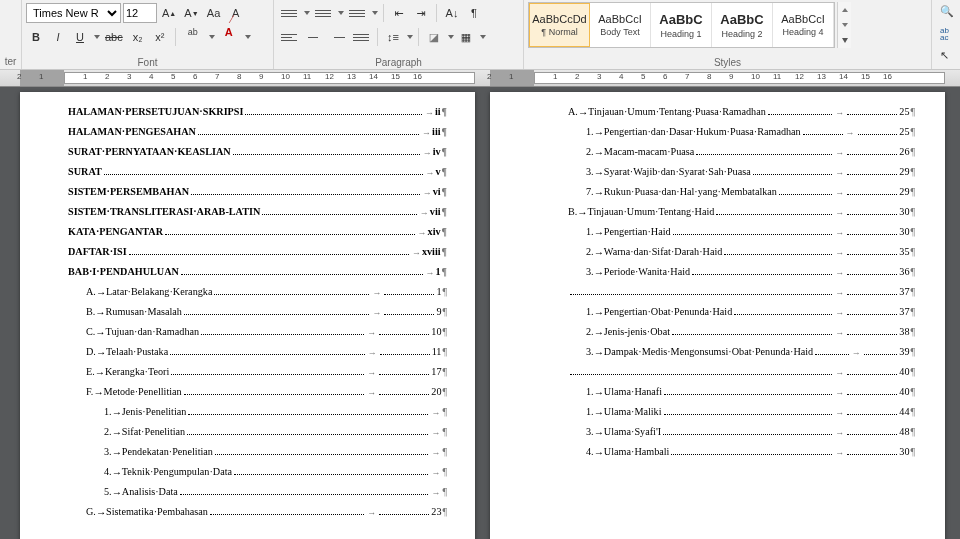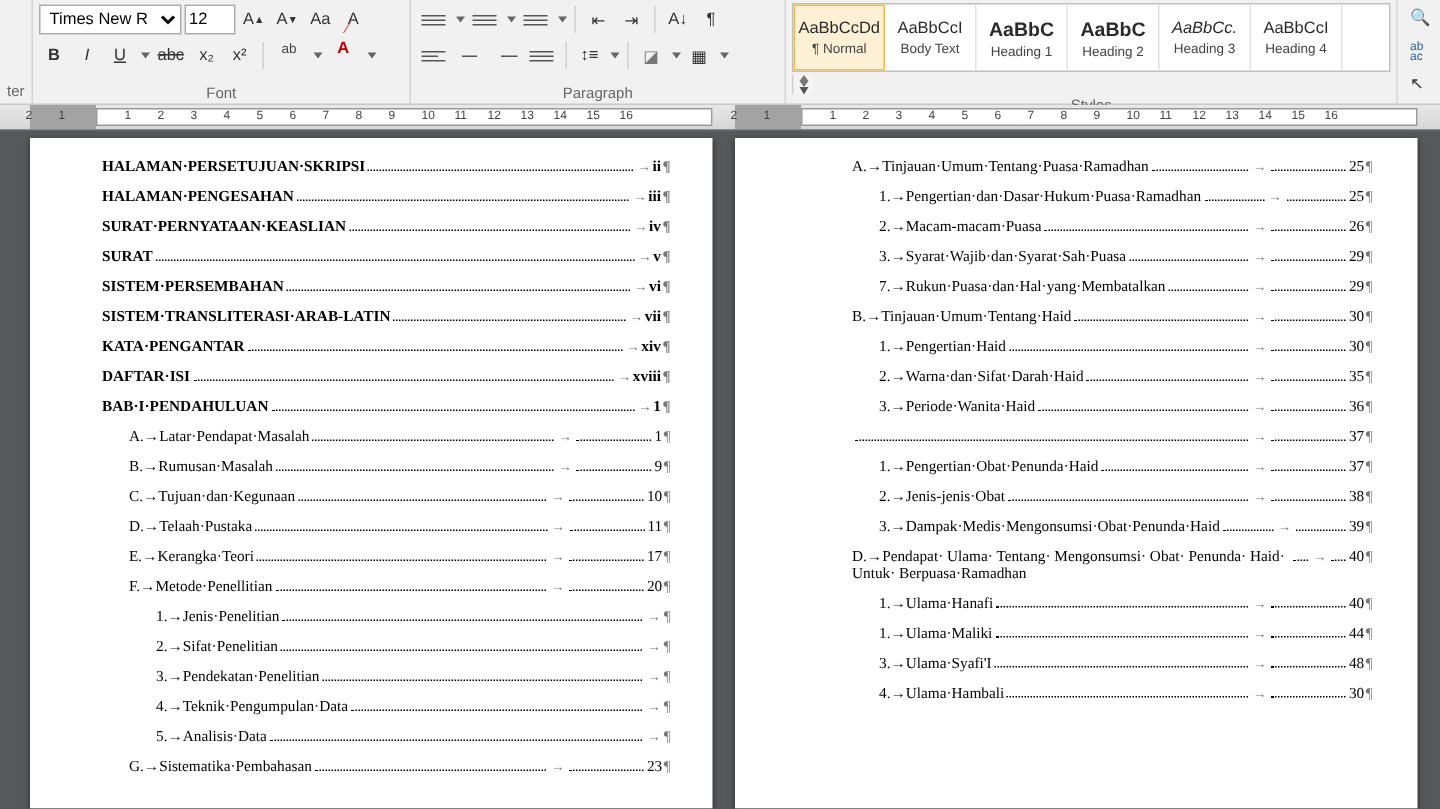--- a/index.html
+++ b/index.html
@@ -247,41 +247,37 @@
         <span class="rbtn" style="color:#777;">◪</span>
           <span class="dd"></span>
         <span class="rbtn">▦</span>
           <span class="dd"></span>
       </div>
     </div>
     <div class="ribbon-group-label">Paragraph</div>
   </div>
 
   <div class="ribbon-group" style="flex:1;">
-    <div class="ribbon-rows" style="flex-direction:column;">
+    <div class="ribbon-rows" style="flex-direction:row;">
       <div class="styles-gallery" id="styles-gallery">
           <div class="style-item selected">
             <div class="style-prev" style="font-weight: normal; font-style: normal;">AaBbCcDd</div>
             <div class="style-lbl">¶ Normal</div>
           </div>
           <div class="style-item">
             <div class="style-prev" style="font-weight: normal; font-style: normal;">AaBbCcI</div>
             <div class="style-lbl">Body Text</div>
           </div>
           <div class="style-item">
             <div class="style-prev" style="font-weight: bold; font-style: normal; font-size: 13px;">AaBbC</div>
             <div class="style-lbl">Heading 1</div>
           </div>
           <div class="style-item">
             <div class="style-prev" style="font-weight: bold; font-style: normal; font-size: 13px;">AaBbC</div>
             <div class="style-lbl">Heading 2</div>
-          </div>
-          <div class="style-item">
-            <div class="style-prev" style="font-weight: normal; font-style: italic;">AaBbCc.</div>
-            <div class="style-lbl">Heading 3</div>
           </div>
           <div class="style-item">
             <div class="style-prev" style="font-weight: normal; font-style: normal;">AaBbCcI</div>
             <div class="style-lbl">Heading 4</div>
           </div>
         </div>
       <div class="gallery-more">
         <div class="up"></div>
         <div class="dn"></div>
         <div class="dn" style="border-top-color:#555;border-top-width:5px;"></div>
@@ -413,37 +409,37 @@
         <span class="pil">¶</span>
       </div>
       <div class="toc-line lvl0">
         <span class="toc-title">BAB·I·PENDAHULUAN</span>
         <span class="dots"></span>
         <span class="tabm">→</span>
         <span class="pg">1</span>
         <span class="pil">¶</span>
       </div>
       <div class="toc-line lvl1">
-        <span class="toc-title">A.→Latar·Pendapat·Masalah</span>
+        <span class="toc-title">A.→Latar·Belakang·Kerangka</span>
         <span class="dots"></span>
         <span class="tabm">→</span>
         <span class="dots" style="max-width: 50px;"></span>
         <span class="pg">1</span>
         <span class="pil">¶</span>
       </div>
       <div class="toc-line lvl1">
         <span class="toc-title">B.→Rumusan·Masalah</span>
         <span class="dots"></span>
         <span class="tabm">→</span>
         <span class="dots" style="max-width: 50px;"></span>
         <span class="pg">9</span>
         <span class="pil">¶</span>
       </div>
       <div class="toc-line lvl1">
-        <span class="toc-title">C.→Tujuan·dan·Kegunaan</span>
+        <span class="toc-title">C.→Tujuan·dan·Ramadhan</span>
         <span class="dots"></span>
         <span class="tabm">→</span>
         <span class="dots" style="max-width: 50px;"></span>
         <span class="pg">10</span>
         <span class="pil">¶</span>
       </div>
       <div class="toc-line lvl1">
         <span class="toc-title">D.→Telaah·Pustaka</span>
         <span class="dots"></span>
         <span class="tabm">→</span>
@@ -609,21 +605,20 @@
       </div>
       <div class="toc-line lvl2">
         <span class="toc-title">3.→Dampak·Medis·Mengonsumsi·Obat·Penunda·Haid</span>
         <span class="dots"></span>
         <span class="tabm">→</span>
         <span class="dots" style="max-width: 50px;"></span>
         <span class="pg">39</span>
         <span class="pil">¶</span>
       </div>
       <div class="toc-line lvl1 wrap">
-        <span class="toc-title">D.→Pendapat· Ulama· Tentang· Mengonsumsi· Obat· Penunda· Haid· Untuk· Berpuasa·Ramadhan</span>
         <span class="dots"></span>
         <span class="tabm">→</span>
         <span class="dots" style="max-width: 50px;"></span>
         <span class="pg">40</span>
         <span class="pil">¶</span>
       </div>
       <div class="toc-line lvl2">
         <span class="toc-title">1.→Ulama·Hanafi</span>
         <span class="dots"></span>
         <span class="tabm">→</span>

